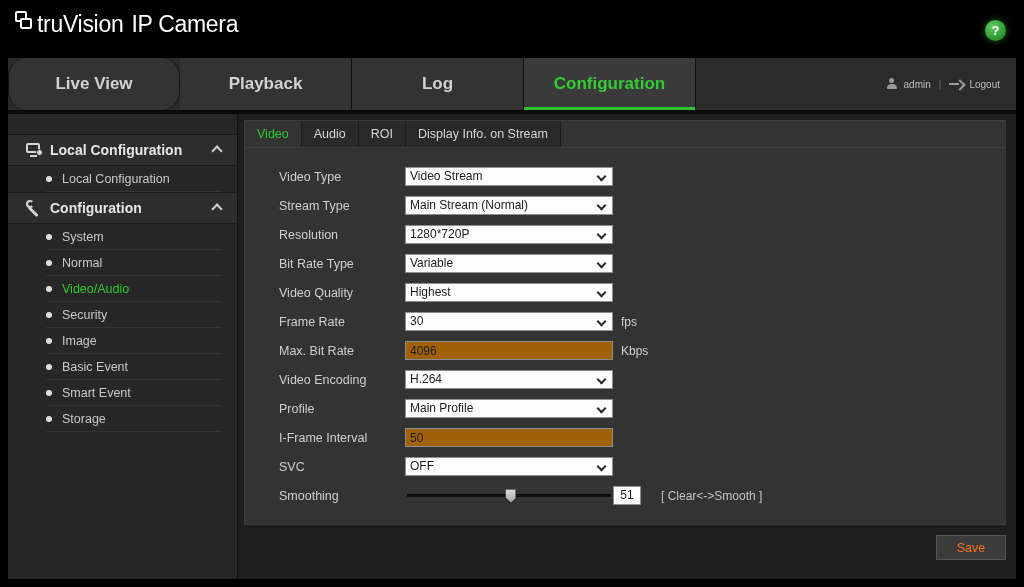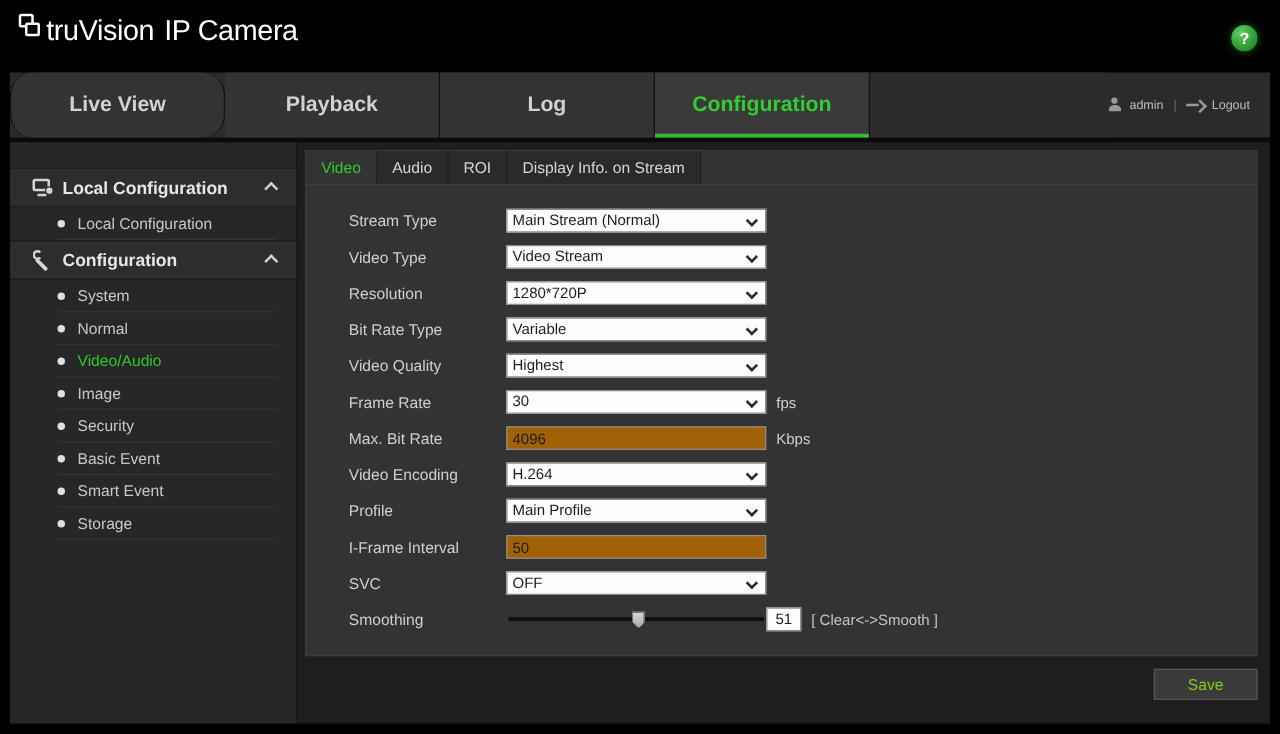--- a/index.html
+++ b/index.html
@@ -392,37 +392,37 @@
     border: 1px solid #8d8d8d;
     font-size: 12px;
     color: #1d1d1d;
     line-height: 17px;
     text-align: center;
     margin-left: 0;
   }
   .slider-hint {
     font-size: 12px;
     color: #c4c4c4;
-    margin-left: 8px;
+    margin-left: 20px;
     white-space: nowrap;
   }
 
   .footer-bar {
     position: absolute;
     left: 6px; top: 415px;
     width: 762px;
     height: 44px;
   }
   .save-btn {
     position: absolute;
     right: 0; top: 6px;
-    width: 83px; height: 25px;
+    width: 70px; height: 25px;
     background: #3b3b3b;
     border: 1px solid #555555;
-    color: #84cc16;
+    color: #f97316;
     font-size: 12.5px;
     font-family: "Liberation Sans", sans-serif;
     cursor: pointer;
   }
 
   .bottom-strip {
     position: absolute;
     left: 0; bottom: 0;
     width: 1024px; height: 8px;
     background: #000000;
@@ -510,25 +510,25 @@
           <div class="side-item">
             <span class="dot"></span>
             <span class="lbl">Normal</span>
           </div>
           <div class="side-item active">
             <span class="dot"></span>
             <span class="lbl">Video/Audio</span>
           </div>
           <div class="side-item">
             <span class="dot"></span>
+            <span class="lbl">Security</span>
+          </div>
+          <div class="side-item">
+            <span class="dot"></span>
             <span class="lbl">Image</span>
-          </div>
-          <div class="side-item">
-            <span class="dot"></span>
-            <span class="lbl">Security</span>
           </div>
           <div class="side-item">
             <span class="dot"></span>
             <span class="lbl">Basic Event</span>
           </div>
           <div class="side-item">
             <span class="dot"></span>
             <span class="lbl">Smart Event</span>
           </div>
           <div class="side-item">
@@ -547,34 +547,34 @@
           <div class="ctab active">Video</div>
           <div class="ctab">Audio</div>
           <div class="ctab">ROI</div>
           <div class="ctab">Display Info. on Stream</div>
           <div class="tab-fill"></div>
         </div>
 
         <div class="form">
 
           <div class="frow">
+            <div class="flabel">Video Type</div>
+            <div class="fctl">
+              <div class="sel">
+                <span>Video Stream</span>
+                <span class="caret"></span>
+              </div>
+            </div>
+          </div>
+
+          <div class="frow">
             <div class="flabel">Stream Type</div>
             <div class="fctl">
               <div class="sel">
                 <span>Main Stream (Normal)</span>
-                <span class="caret"></span>
-              </div>
-            </div>
-          </div>
-
-          <div class="frow">
-            <div class="flabel">Video Type</div>
-            <div class="fctl">
-              <div class="sel">
-                <span>Video Stream</span>
                 <span class="caret"></span>
               </div>
             </div>
           </div>
 
           <div class="frow">
             <div class="flabel">Resolution</div>
             <div class="fctl">
               <div class="sel">
                 <span>1280*720P</span>

